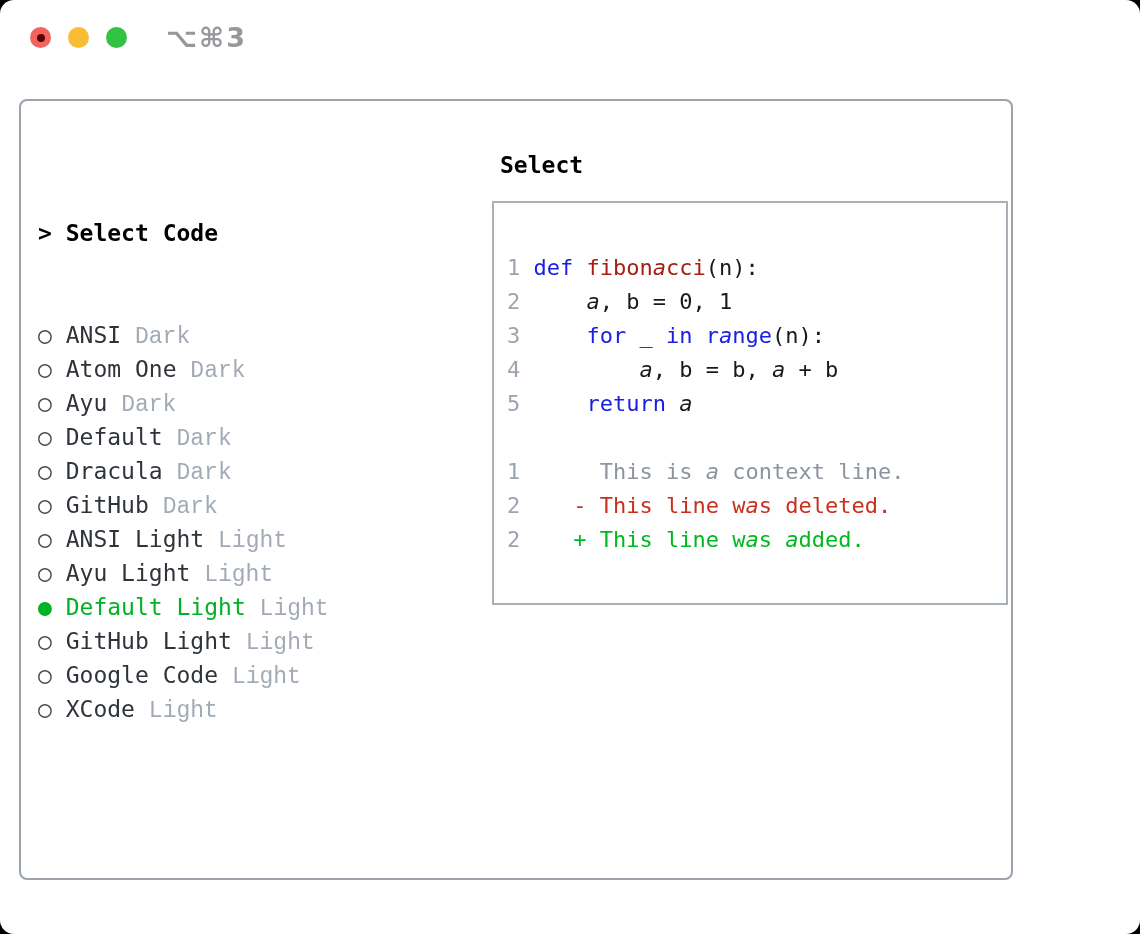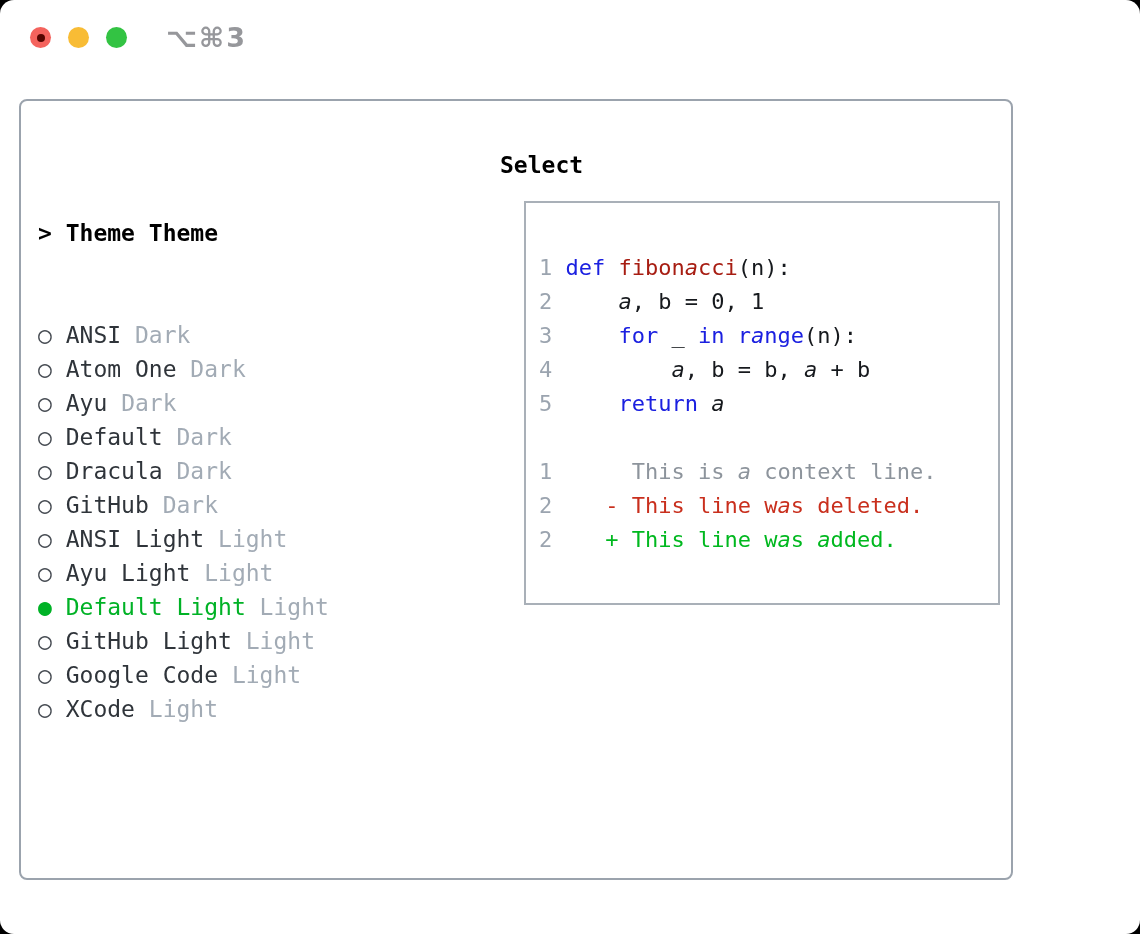--- a/index.html
+++ b/index.html
@@ -49,26 +49,26 @@
     border:2px solid var(--panel-border);border-radius:8px;background:#fff;
   }
   
   .left-col{position:absolute;left:17px;top:47px;font-size:23px;line-height:34px;white-space:pre;color:var(--text-dark);}
   .row{height:34px;}
   .marker{color:var(--marker-gray);}
   .marker.sel{color:var(--accent-green);}
   .hdr{font-weight:bold;color:#000;}
   .tname{color:var(--text-dark);}
   .tname.sel{color:var(--accent-green);margin-top:32px;}
-  .ttag{color:var(--muted-gray);}
+  .ttag{color:var(--muted-gray);font-family:Liberation Mono, monospace;}
   .apply{margin-top:34px;}
   
   .preview-title{position:absolute;left:479px;top:47px;font-size:23px;line-height:34px;font-weight:bold;color:#000;}
   .preview-box{
-    position:absolute;left:503px;top:100px;width:476px;height:404px;
+    position:absolute;left:471px;top:100px;width:516px;height:404px;
     border:2px solid var(--preview-border);background:#fff;
   }
   .pre{padding:48px 0 0 13px;font-size:22px;line-height:34px;white-space:pre;color:#16191d;}
   .pre i{font-style:italic;}
   .code-line{height:34px;}
   .ln{color:var(--line-number-gray);}
   .c-kw{color:var(--keyword-blue);}
   .c-fn{color:var(--function-red);}
   .c-plain{color:#16191d;}
   .c-ctx{color:var(--context-gray);}
@@ -85,21 +85,21 @@
         <span class="dot"></span>
       </button>
     <button class="light yellow"></button>
     <button class="light green"></button>
   </div>
   <div class="shortcut">⌥⌘3</div>
 
   <div class="panel">
 
     <div class="left-col">
-      <div class="row"><span class="marker hdr">&gt;</span><span> </span><span class="hdr">Theme Theme</span></div>
+      <div class="row"><span class="marker hdr">&gt;</span><span> </span><span class="hdr">Select Code</span></div>
       <div id="theme-list"><div class="row"><span class="marker">○</span> <span class="tname">ANSI</span> <span class="ttag">Dark</span></div><div class="row"><span class="marker">○</span> <span class="tname">Atom One</span> <span class="ttag">Dark</span></div><div class="row"><span class="marker">○</span> <span class="tname">Ayu</span> <span class="ttag">Dark</span></div><div class="row"><span class="marker">○</span> <span class="tname">Default</span> <span class="ttag">Dark</span></div><div class="row"><span class="marker">○</span> <span class="tname">Dracula</span> <span class="ttag">Dark</span></div><div class="row"><span class="marker">○</span> <span class="tname">GitHub</span> <span class="ttag">Dark</span></div><div class="row"><span class="marker">○</span> <span class="tname">ANSI Light</span> <span class="ttag">Light</span></div><div class="row"><span class="marker">○</span> <span class="tname">Ayu Light</span> <span class="ttag">Light</span></div><div class="row"><span class="marker sel">●</span> <span class="tname sel">Default Light</span> <span class="ttag">Light</span></div><div class="row"><span class="marker">○</span> <span class="tname">GitHub Light</span> <span class="ttag">Light</span></div><div class="row"><span class="marker">○</span> <span class="tname">Google Code</span> <span class="ttag">Light</span></div><div class="row"><span class="marker">○</span> <span class="tname">XCode</span> <span class="ttag">Light</span></div></div>
 
       <div class="apply">
         <div class="row"></div>
         
       </div>
 
       
     </div>
 

